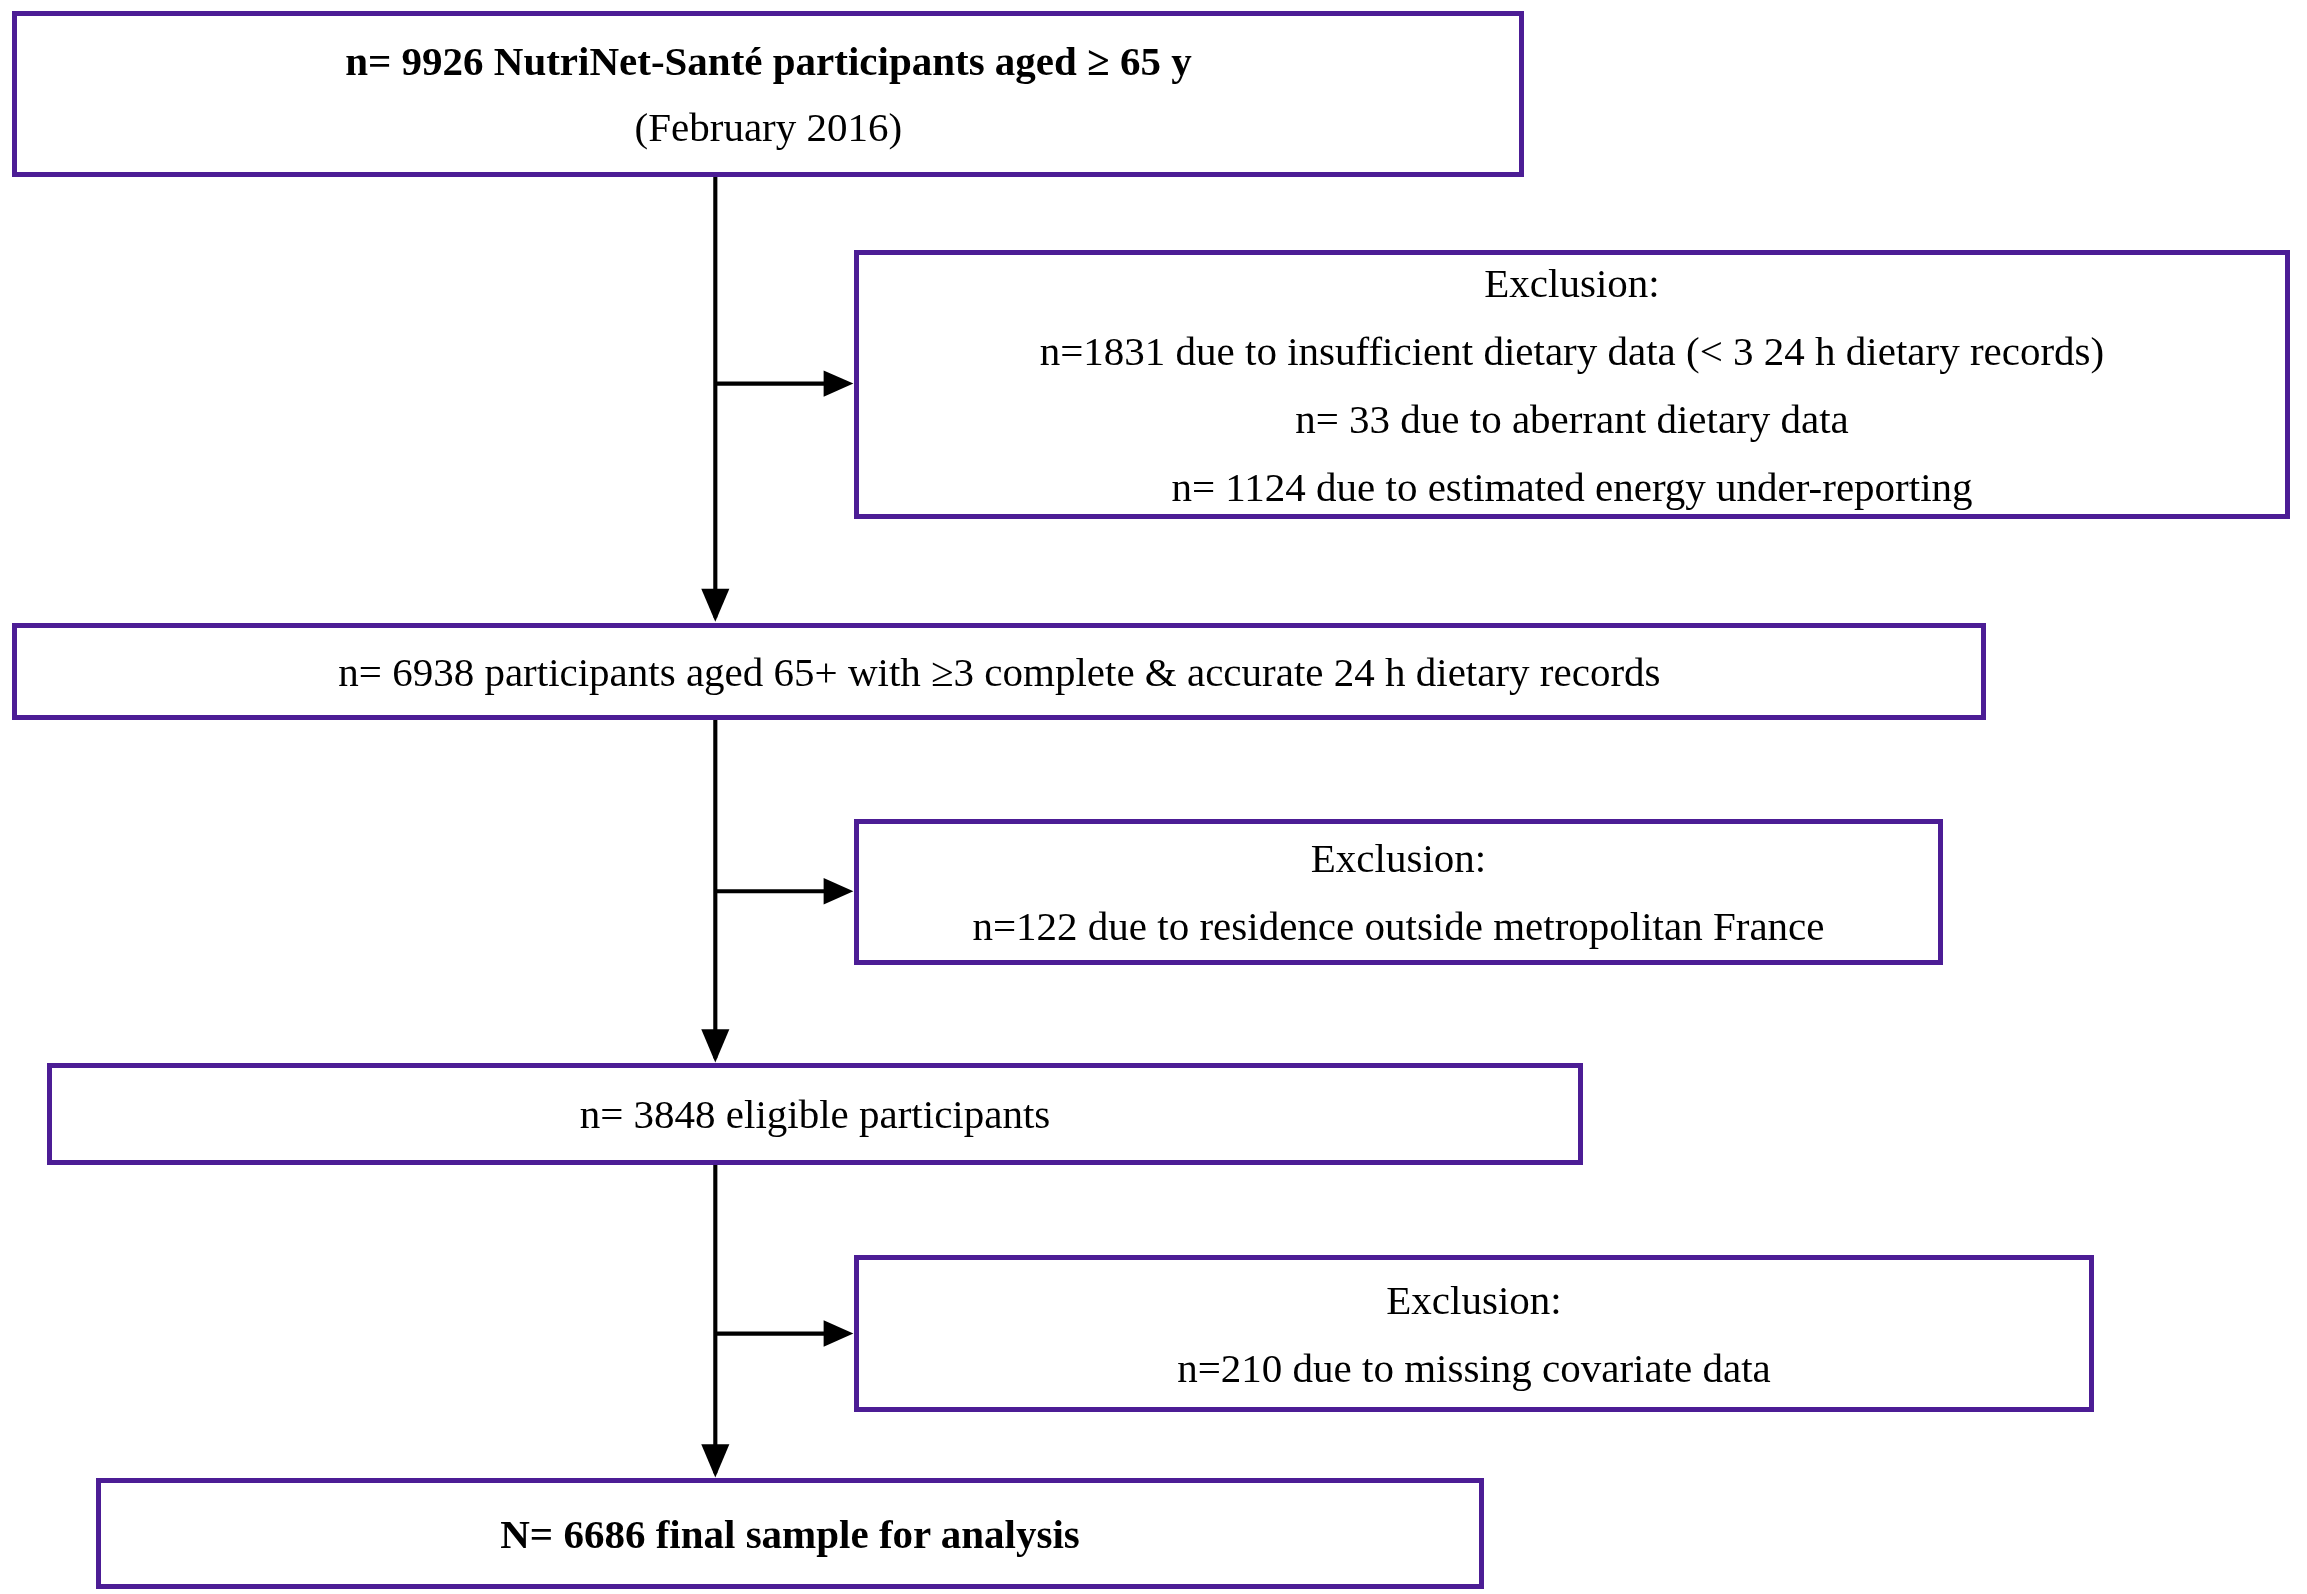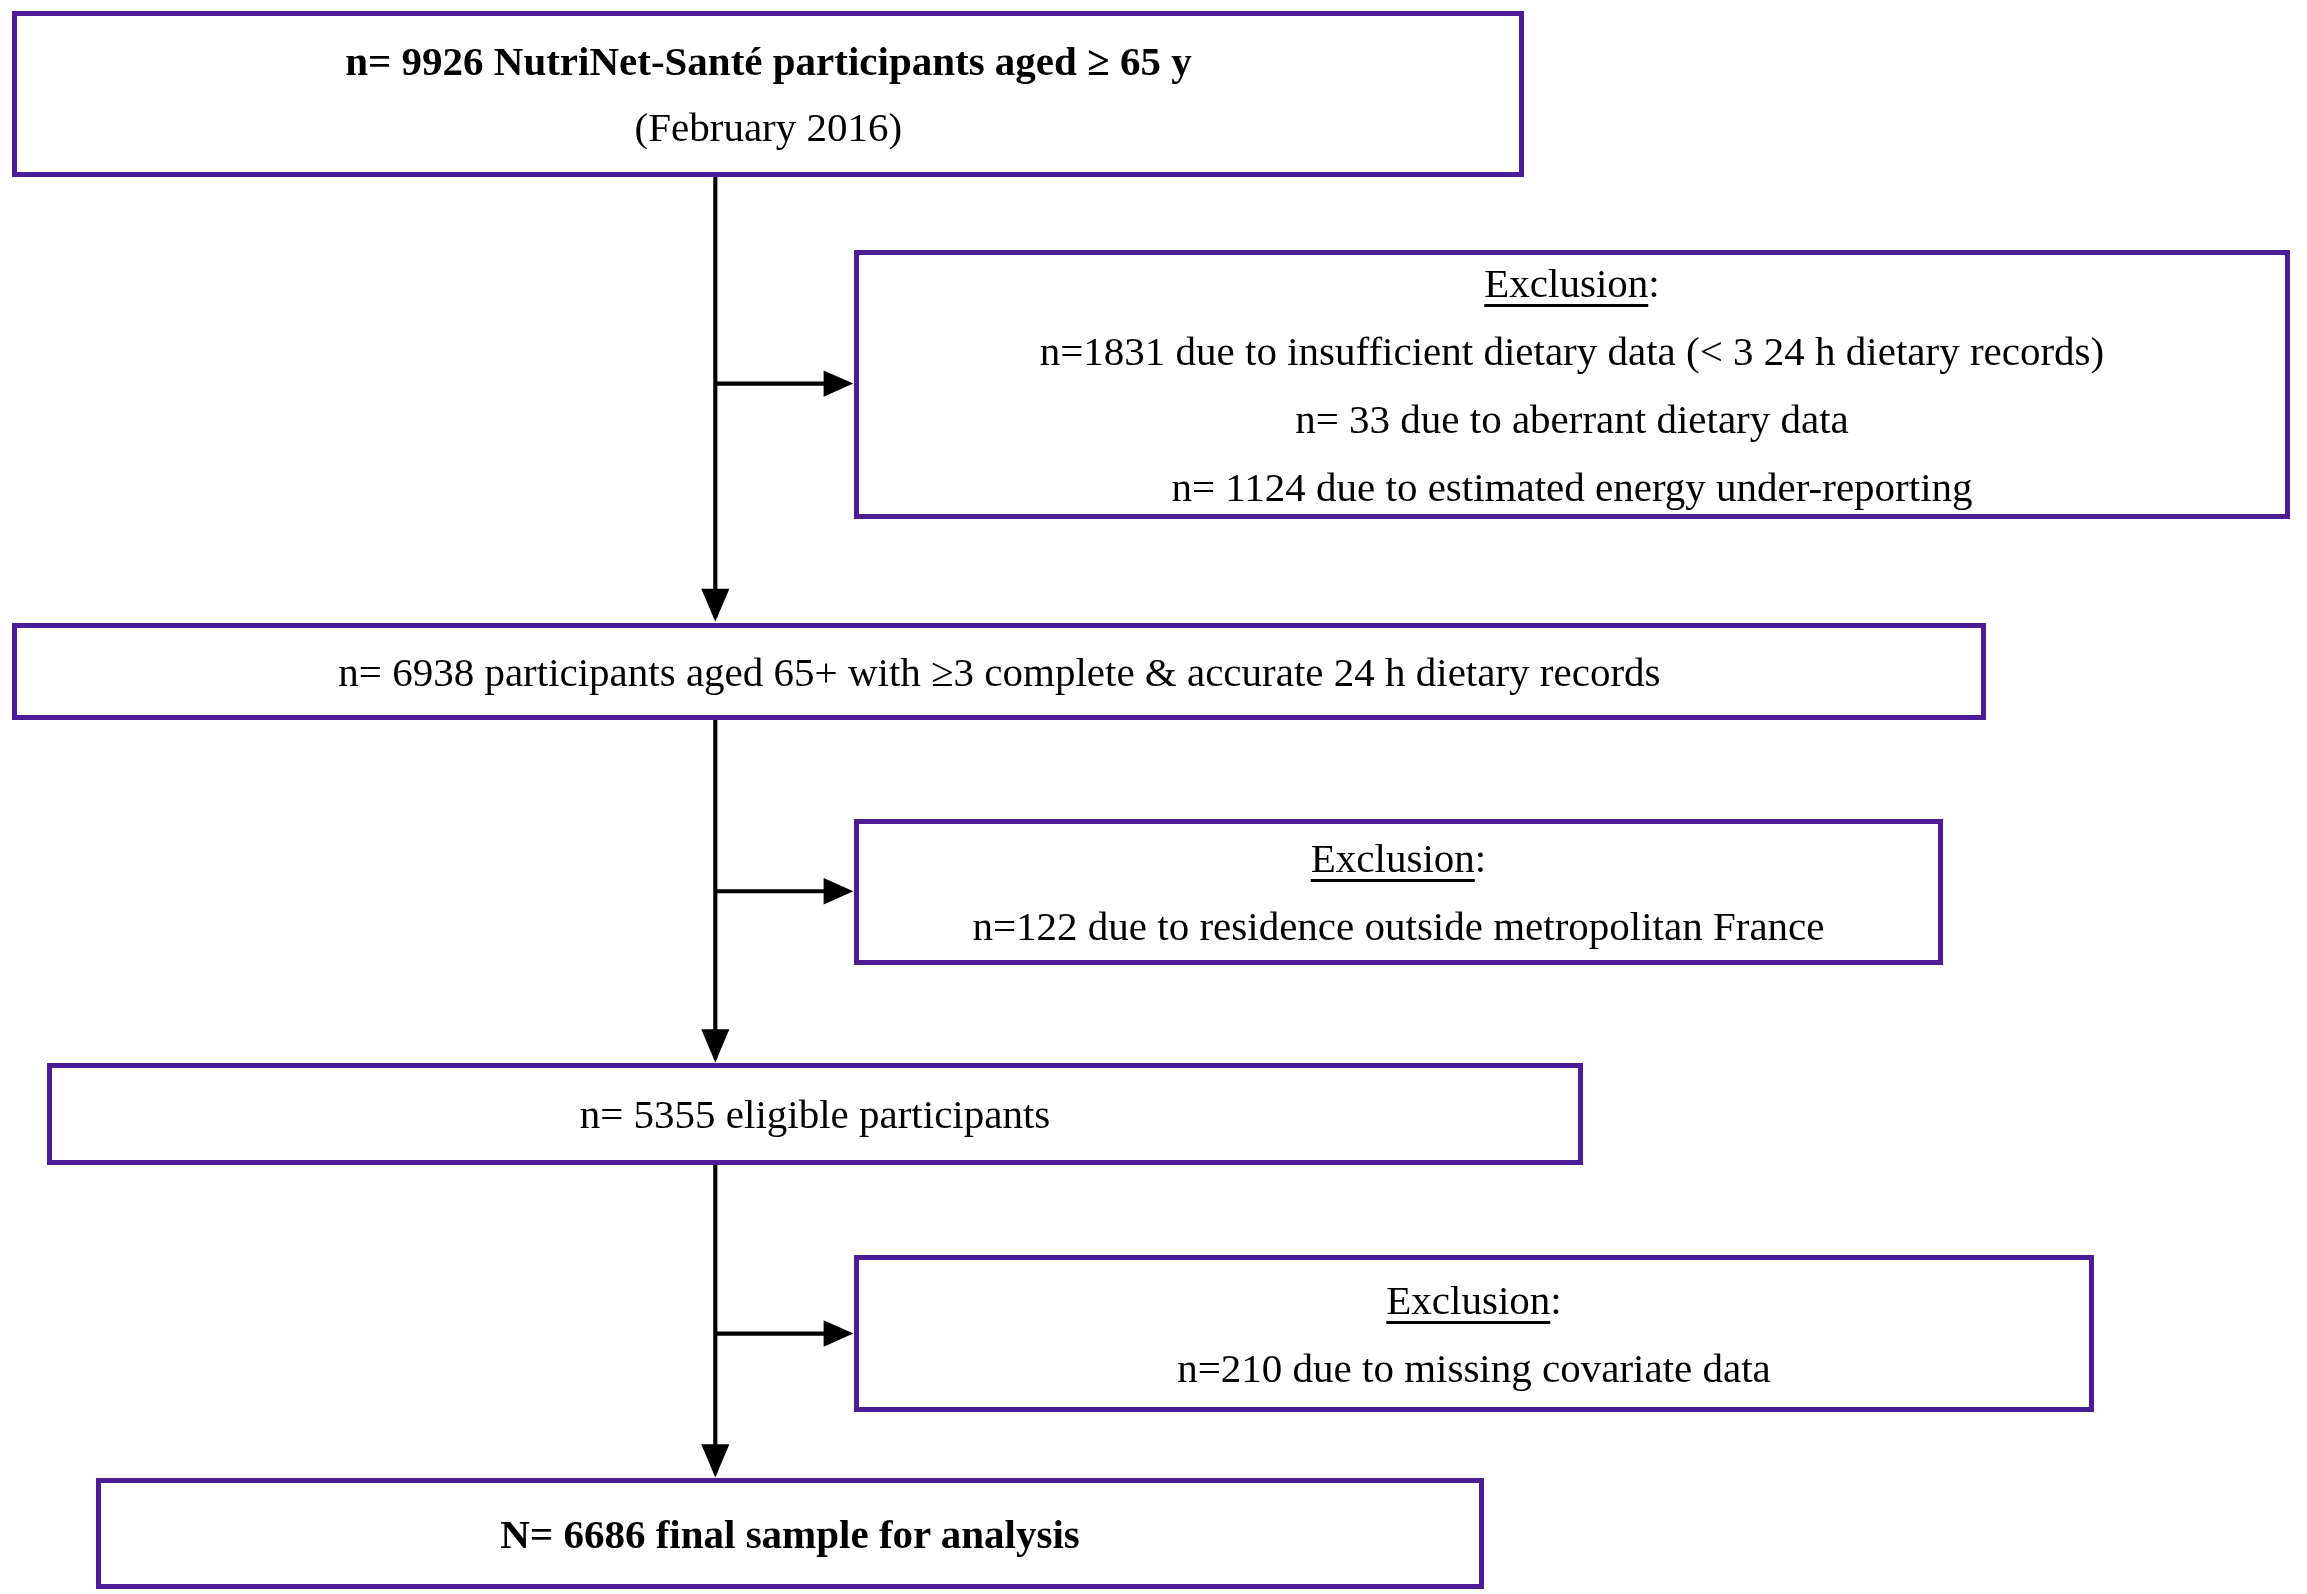--- a/index.html
+++ b/index.html
@@ -26,21 +26,21 @@
     background: #ffffff;
     display: flex;
     flex-direction: column;
     align-items: center;
     justify-content: center;
     text-align: center;
   }
   .flowbox .line { line-height: 66px; white-space: nowrap; }
   .excl-box .line { line-height: 68px; }
   .bold { font-weight: bold; }
-  .uline { text-decoration: underline; text-decoration-thickness: 2.5px; text-underline-offset: 6.6px; margin-top: 8px; }
+  .uline { text-decoration-thickness: 2.5px; text-underline-offset: 6.6px; margin-top: 8px; }
 
   #box-enrollment { left: 12.4px;   top: 10.7px;   width: 1512px; height: 166px; }
   #box-excl1      { left: 854px; top: 250px;  width: 1436px; height: 269px; }
   #box-dietary    { left: 12.4px;   top: 623px;  width: 1974px; height: 97px; }
   #box-excl2      { left: 854px; top: 819px;  width: 1089px; height: 146px; }
   #box-eligible   { left: 47px;   top: 1063px; width: 1536px; height: 102px; }
   #box-excl3      { left: 854px; top: 1255px; width: 1240px; height: 157px; }
   #box-final      { left: 96px;  top: 1478px; width: 1388px; height: 111px; }
 </style>
 </head>
@@ -84,21 +84,21 @@
   <div class="flowbox" id="box-dietary">
     <div class="line">n= 6938 participants aged 65+ with ≥3 complete &amp; accurate 24 h dietary records</div>
   </div>
 
   <div class="flowbox excl-box" id="box-excl2">
     <div class="line"><span class="uline">Exclusion</span><span>:</span></div>
     <div class="line">n=122 due to residence outside metropolitan France</div>
   </div>
 
   <div class="flowbox" id="box-eligible">
-    <div class="line">n= 5355 eligible participants</div>
+    <div class="line">n= 3848 eligible participants</div>
   </div>
 
   <div class="flowbox excl-box" id="box-excl3">
     <div class="line"><span class="uline">Exclusion</span><span>:</span></div>
     <div class="line">n=210 due to missing covariate data</div>
   </div>
 
   <div class="flowbox" id="box-final">
     <div class="line bold">N= 6686 final sample for analysis</div>
   </div>

